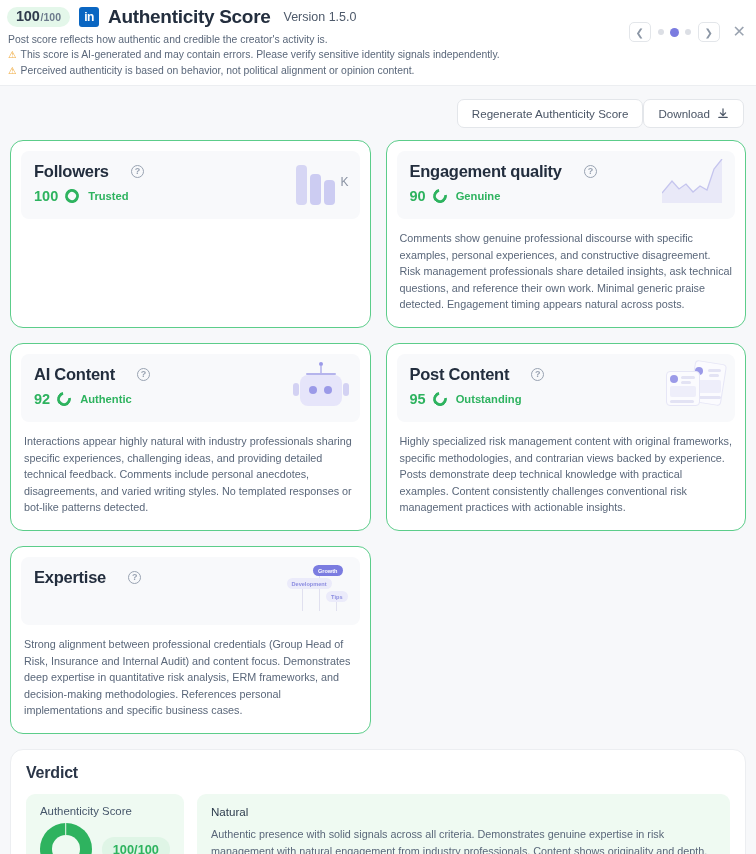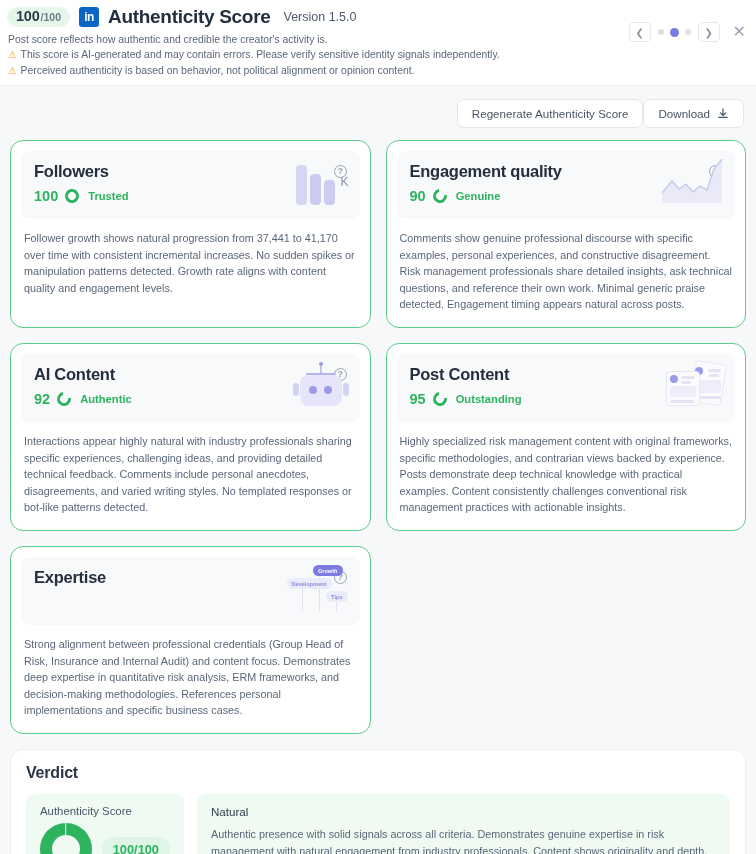--- a/index.html
+++ b/index.html
@@ -163,22 +163,21 @@
     position: relative;
     min-height: 68px;
   }
   .card-title {
     font-size: 16.5px;
     font-weight: 700;
     color: #232e3e;
     letter-spacing: -0.25px;
     display: flex;
     align-items: center;
-    gap: 7px;
-    justify-content: space-between;
+    gap: 22px;
   }
   .q-ico {
     width: 13px; height: 13px;
     border: 1.3px solid #99a3b2;
     border-radius: 50%;
     color: #99a3b2;
     font-size: 9px;
     display: flex; align-items: center; justify-content: center;
     font-weight: 700;
     line-height: 1;
@@ -374,21 +373,20 @@
       </div>
       <div class="art">
         <div class="bars">
           <div class="b" style="height:40px;background:#d6d6f4;"></div>
           <div class="b" style="height:31px;"></div>
           <div class="b" style="height:25px;"></div>
           <span class="k">K</span>
         </div>
       </div>
     </div>
-    <div class="card-body">Follower growth shows natural progression from 37,441 to 41,170 over time with consistent incremental increases. No sudden spikes or manipulation patterns detected. Growth rate aligns with content quality and engagement levels.</div>
   </div>
 
   <div class="card">
     <div class="card-head">
       <div class="card-title">
         <span>Engagement quality</span>
         <span class="q-ico">?</span>
       </div>
       <div class="card-score-row">
         <span class="sc-num">90</span>

